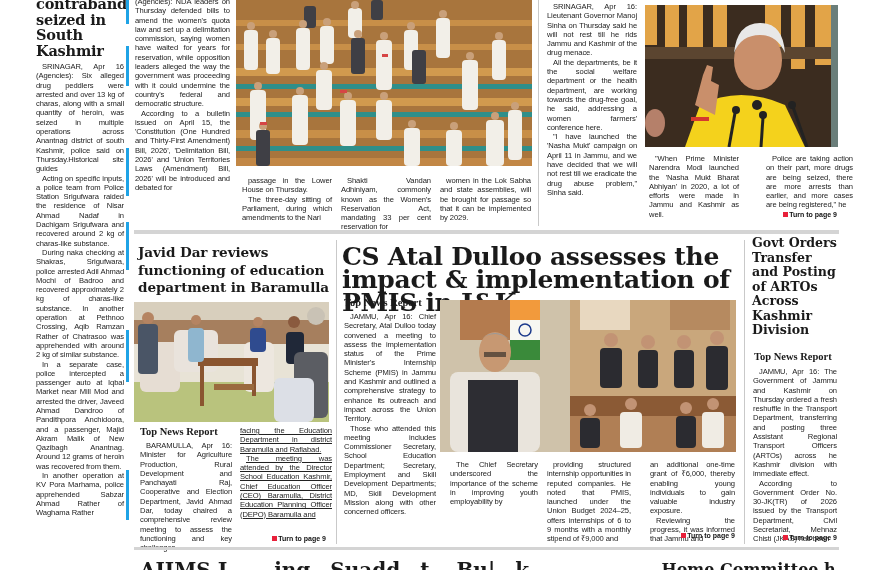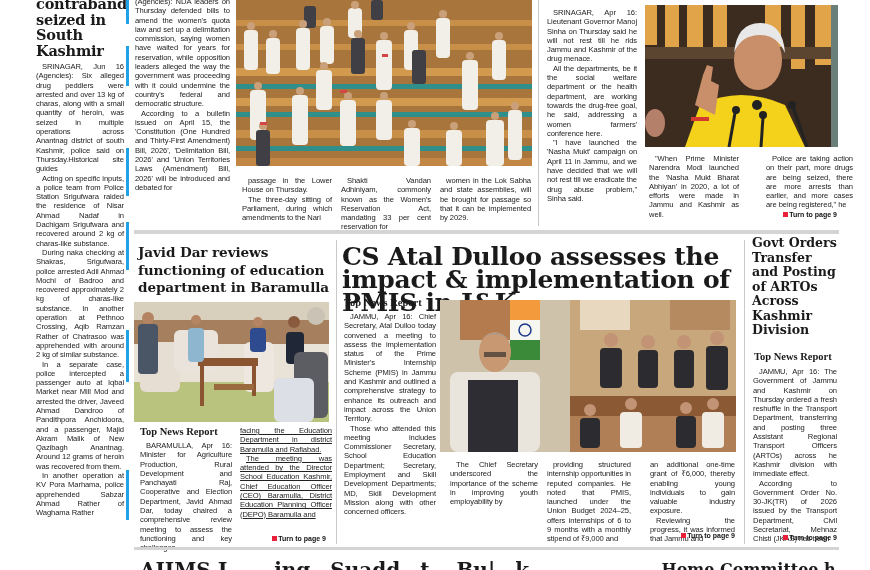--- a/index.html
+++ b/index.html
@@ -20,21 +20,21 @@
   .vline { background: #c9c9c9; width: 1px; }
   .hsep { background: #d4d4d4; height: 4px; }
   .bluebar { background: #1fa3e6; width: 3px; }
 </style>
 </head>
 <body>
 
 <div class="abs" style="left:36px; top:0; width:88px; height:570px;">
   <div class="head-serif" style="font-size:14.5px; line-height:15.5px; margin-top:-4px; margin-bottom:4px; letter-spacing:-0.2px;">contraband seized in South Kashmir</div>
   <div class="body-text">
-    <p>SRINAGAR, Jun 16 (Agencies): Six alleged drug peddlers were arrested and over 13 kg of charas, along with a small quantity of heroin, was seized in multiple operations across Anantnag district of south Kashmir, police said on Thursday.Historical site guides</p>
+    <p>SRINAGAR, Apr 16 (Agencies): Six alleged drug peddlers were arrested and over 13 kg of charas, along with a small quantity of heroin, was seized in multiple operations across Anantnag district of south Kashmir, police said on Thursday.Historical site guides</p>
     <p>Acting on specific inputs, a police team from Police Station Srigufwara raided the residence of Nisar Ahmad Nadaf in Dachigam Srigufwara and recovered around 2 kg of charas-like substance.</p>
     <p>During naka checking at Shakras, Srigufwara, police arrested Adil Ahmad Mochi of Badroo and recovered approximately 2 kg of charas-like substance. In another operation at Pethnoo Crossing, Aqib Ramzan Rather of Chatrasoo was apprehended with around 2 kg of similar substance.</p>
     <p>In a separate case, police intercepted a passenger auto at Iqbal Market near Mill Mod and arrested the driver, Javeed Ahmad Dandroo of Pandithpora Anchidoora, and a passenger, Majid Akram Malik of New Qazibagh Anantnag. Around 12 grams of heroin was recovered from them.</p>
     <p>In another operation at KV Pora Marhama, police apprehended Sabzar Ahmad Rather of Waghama Rather</p>
   </div>
 </div>
 
 <div class="abs bluebar" style="left:126px; top:0; height:24px;"></div>
 <div class="abs bluebar" style="left:126px; top:46px; height:40px;"></div>
 <div class="abs bluebar" style="left:126px; top:148px; height:48px;"></div>
@@ -126,21 +126,21 @@
   <p>passage in the Lower House on Thursday.</p>
   <p>The three-day sitting of Parliament, during which amendments to the Nari</p>
 </div>
 <div class="abs body-text" style="left:341px; top:176px; width:90px;">
   <p>Shakti Vandan Adhiniyam, commonly known as the Women's Reservation Act, mandating 33 per cent reservation for</p>
 </div>
 <div class="abs body-text" style="left:440px; top:176px; width:91px;">
   <p>women in the Lok Sabha and state assemblies, will be brought for passage so that it can be implemented by 2029.</p>
 </div>
 
-<div class="abs body-text" style="left:547px; top:8px; width:90px;">
+<div class="abs body-text" style="left:547px; top:2px; width:90px;">
   <p>SRINAGAR, Apr 16: Lieutenant Governor Manoj Sinha on Thursday said he will not rest till he rids Jammu and Kashmir of the drug menace.</p>
   <p>All the departments, be it the social welfare department or the health department, are working towards the drug-free goal, he said, addressing a women farmers' conference here.</p>
   <p>"I have launched the 'Nasha Mukt' campaign on April 11 in Jammu, and we have decided that we will not rest till we eradicate the drug abuse problem," Sinha said.</p>
 </div>
 
 <div class="abs photo" style="left:645px; top:5px; width:193px; height:142px;">
   <svg width="193" height="142" viewBox="0 0 193 142">
     <rect width="193" height="142" fill="#3b2c1f"></rect>
     <g fill="#e2a448">
       <rect x="0" y="0" width="12" height="40"></rect>

